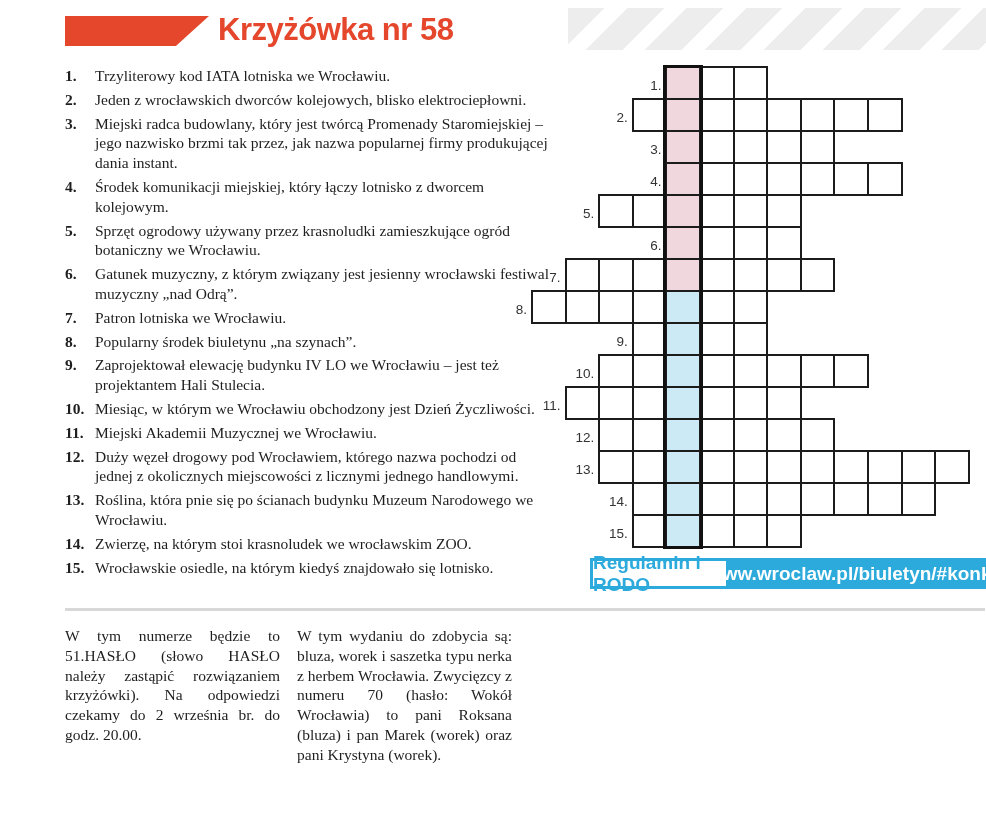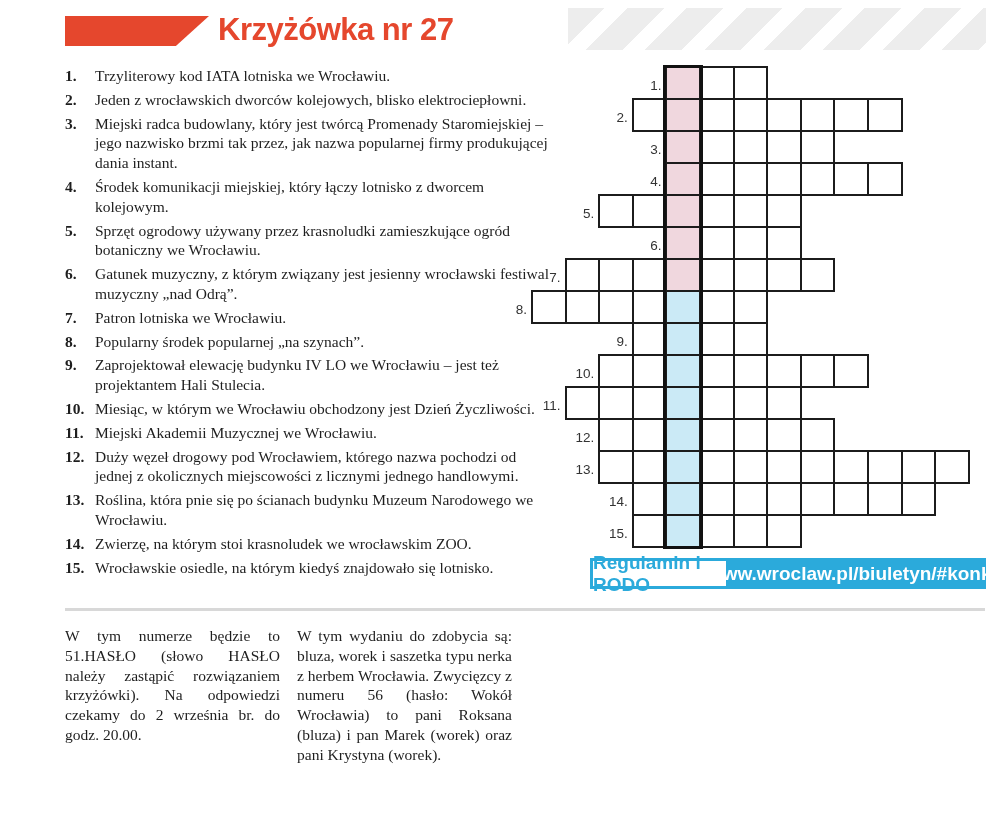--- a/index.html
+++ b/index.html
@@ -78,21 +78,21 @@
     flex:0 0 215px;font-family:"Liberation Serif",serif;font-size:15.5px;
     line-height:1.28;text-align:justify;color:#1e1e1e;
   }
   .info-col b{font-weight:400;}
 </style>
 </head>
 <body>
 
 <div class="stripes"></div>
 <div class="red-flag"></div>
-<h1 class="page-title">Krzyżówka nr 27</h1>
+<h1 class="page-title">Krzyżówka nr 58</h1>
 
 <ol class="clues" id="clues">
     <li>
       <span class="num">1.</span>
       <span class="txt">Trzyliterowy kod IATA lotniska we Wrocławiu.</span>
     </li>
     <li>
       <span class="num">2.</span>
       <span class="txt">Jeden z wrocławskich dworców kolejowych, blisko elektrociepłowni.</span>
     </li>
@@ -111,21 +111,21 @@
     <li>
       <span class="num">6.</span>
       <span class="txt">Gatunek muzyczny, z którym związany jest jesienny wrocławski festiwal muzyczny „nad Odrą”.</span>
     </li>
     <li>
       <span class="num">7.</span>
       <span class="txt">Patron lotniska we Wrocławiu.</span>
     </li>
     <li>
       <span class="num">8.</span>
-      <span class="txt">Popularny środek popularnej „na szynach”.</span>
+      <span class="txt">Popularny środek biuletynu „na szynach”.</span>
     </li>
     <li>
       <span class="num">9.</span>
       <span class="txt">Zaprojektował elewację budynku IV LO we Wrocławiu – jest też projektantem Hali Stulecia.</span>
     </li>
     <li>
       <span class="num">10.</span>
       <span class="txt">Miesiąc, w którym we Wrocławiu obchodzony jest Dzień Życzliwości.</span>
     </li>
     <li>
@@ -269,14 +269,14 @@
   </div>
 
 <div class="grid-footer">
   <div class="reg-box">Regulamin i RODO</div>
   <div class="url-box">www.wroclaw.pl/biuletyn/#konkurs</div>
 </div>
 
 <div class="divider"></div>
 <div class="info-cols" id="infoCols">
     <p class="info-col"><span>W tym numerze będzie to </span><b>51.HASŁO</b><span> (słowo HASŁO należy zastąpić rozwiązaniem krzyżówki). Na odpowiedzi czekamy do </span><b>2 września br. do godz. 20.00.</b></p>
-    <p class="info-col"><span>W tym wydaniu do zdobycia są: </span><b>bluza, worek i saszetka typu nerka z herbem Wrocławia.</b><span> Zwycięzcy z numeru 56 (hasło: Wokół Wrocławia) to pani Roksana (bluza) i pan Marek (worek) oraz pani Krystyna (worek).</span></p>
+    <p class="info-col"><span>W tym wydaniu do zdobycia są: </span><b>bluza, worek i saszetka typu nerka z herbem Wrocławia.</b><span> Zwycięzcy z numeru 70 (hasło: Wokół Wrocławia) to pani Roksana (bluza) i pan Marek (worek) oraz pani Krystyna (worek).</span></p>
   </div>
 
 </body></html>

